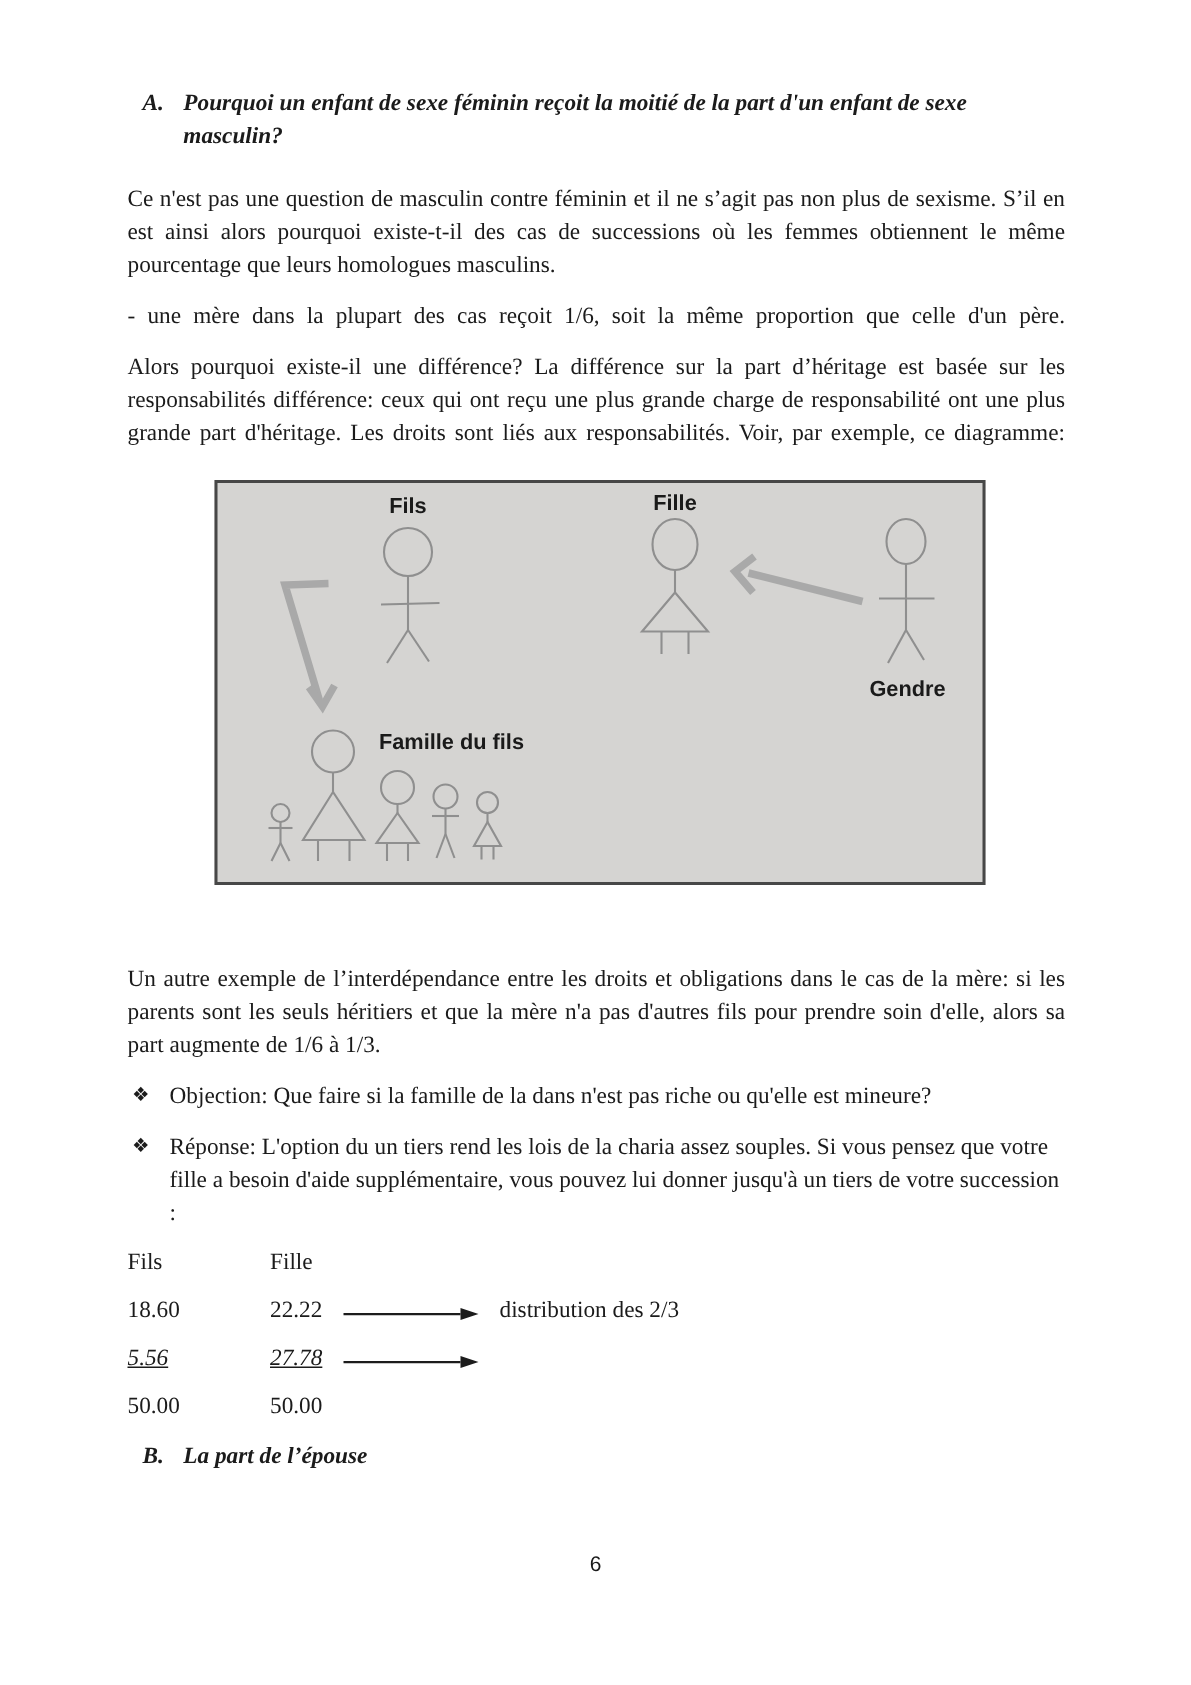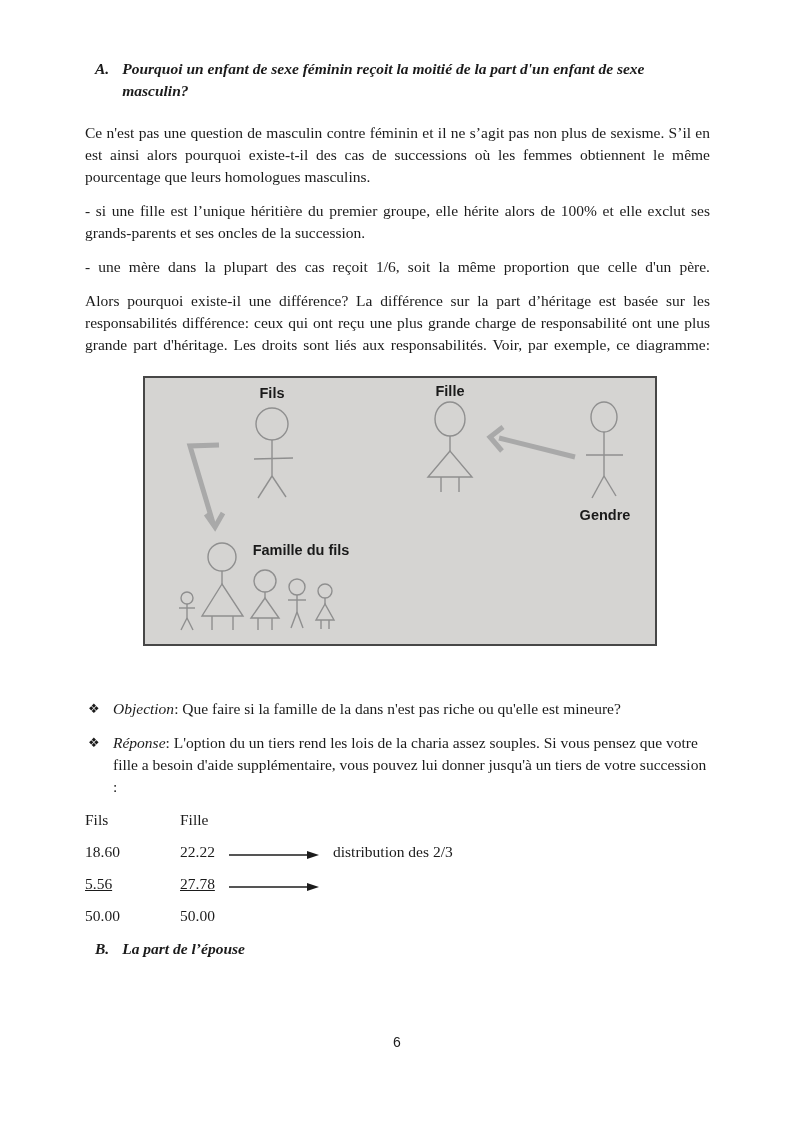--- a/index.html
+++ b/index.html
@@ -34,47 +34,46 @@
   .dlabel {
     font-family:"Liberation Sans", sans-serif;
     font-weight:bold; font-size:14.5px; fill:#1a1a1a;
   }
   .bullet { display:flex; margin:0 0 12px 0; }
   .bullet .marker {
     flex:none; width:25px; padding-left:3px;
     font-family:"DejaVu Sans", sans-serif; font-size:13px; line-height:22px;
   }
   .bullet .btext { flex:1; }
-  .lead-italic { font-style:italic; }
+  .lead-italic { }
   .shares { margin:0; }
   .srow { display:flex; align-items:center; height:19px; line-height:19px; margin-bottom:13px; }
   .sc1 { width:95px; flex:none; }
   .sc2 { width:47px; flex:none; }
-  .ul { text-decoration:underline; }
+  .ul { text-decoration:underline;font-style:italic; }
   .arrow-wrap { flex:none; width:96px; height:12px; }
   .note { margin-left:10px; white-space:nowrap;text-align:right; }
   .page-number {
     position:absolute; left:0; right:0; top:1031px;
     text-align:center;
     font-family:"Liberation Sans", sans-serif;
     font-size:14px; color:#1b1b1b;
   }
 </style>
 </head>
 <body>
 
 <div class="page">
 
   <div class="heading heading-a">
     <span>A.</span>
     <span>Pourquoi un enfant de sexe féminin reçoit la moitié de la part d'un enfant de sexe masculin?</span>
   </div>
 
   <p class="just">Ce n'est pas une question de masculin contre féminin et il ne s’agit pas non plus de sexisme. S’il en est ainsi alors pourquoi existe-t-il des cas de successions où les femmes obtiennent le même pourcentage que leurs homologues masculins.</p>
-  <p class="just">- si une fille est l’unique héritière du premier groupe, elle hérite alors de 100% et elle exclut ses grands-parents et ses oncles de la succession.</p>
   <p class="just just-all">- une mère dans la plupart des cas reçoit 1/6, soit la même proportion que celle d'un père.</p>
   <p class="just just-all">Alors pourquoi existe-il une différence? La différence sur la part d’héritage est basée sur les responsabilités différence: ceux qui ont reçu une plus grande charge de responsabilité ont une plus grande part d'héritage. Les droits sont liés aux responsabilités. Voir, par exemple, ce diagramme:</p>
 
   <div class="diagram">
     <svg width="510" height="266" viewBox="0 0 510 266">
 
       <text class="dlabel" x="127" y="20" text-anchor="middle">Fils</text>
       <g class="fig">
         <circle cx="127" cy="46" r="16"></circle>
         <line x1="127" y1="62" x2="127" y2="98"></line>
@@ -140,20 +139,21 @@
 
         <circle cx="180" cy="213" r="7"></circle>
         <line x1="180" y1="220" x2="180" y2="226"></line>
         <path d="M180,226 L171,242 L189,242 Z"></path>
         <line x1="176" y1="242" x2="176" y2="251"></line>
         <line x1="184" y1="242" x2="184" y2="251"></line>
       </g>
     </svg>
   </div>
 
+  <p class="just">Un autre exemple de l’interdépendance entre les droits et obligations dans le cas de la mère: si les parents sont les seuls héritiers et que la mère n'a pas d'autres fils pour prendre soin d'elle, alors sa part augmente de 1/6 à 1/3.</p>
 
   <div class="bullet">
     <span class="marker">❖</span>
     <span class="btext"><span class="lead-italic">Objection</span><span>: Que faire si la famille de la dans n'est pas riche ou qu'elle est mineure?</span></span>
   </div>
 
   <div class="bullet">
     <span class="marker">❖</span>
     <span class="btext"><span class="lead-italic">Réponse</span><span>: L'option du un tiers rend les lois de la charia assez souples. Si vous pensez que votre fille a besoin d'aide supplémentaire, vous pouvez lui donner jusqu'à un tiers de votre succession :</span></span>
   </div>

